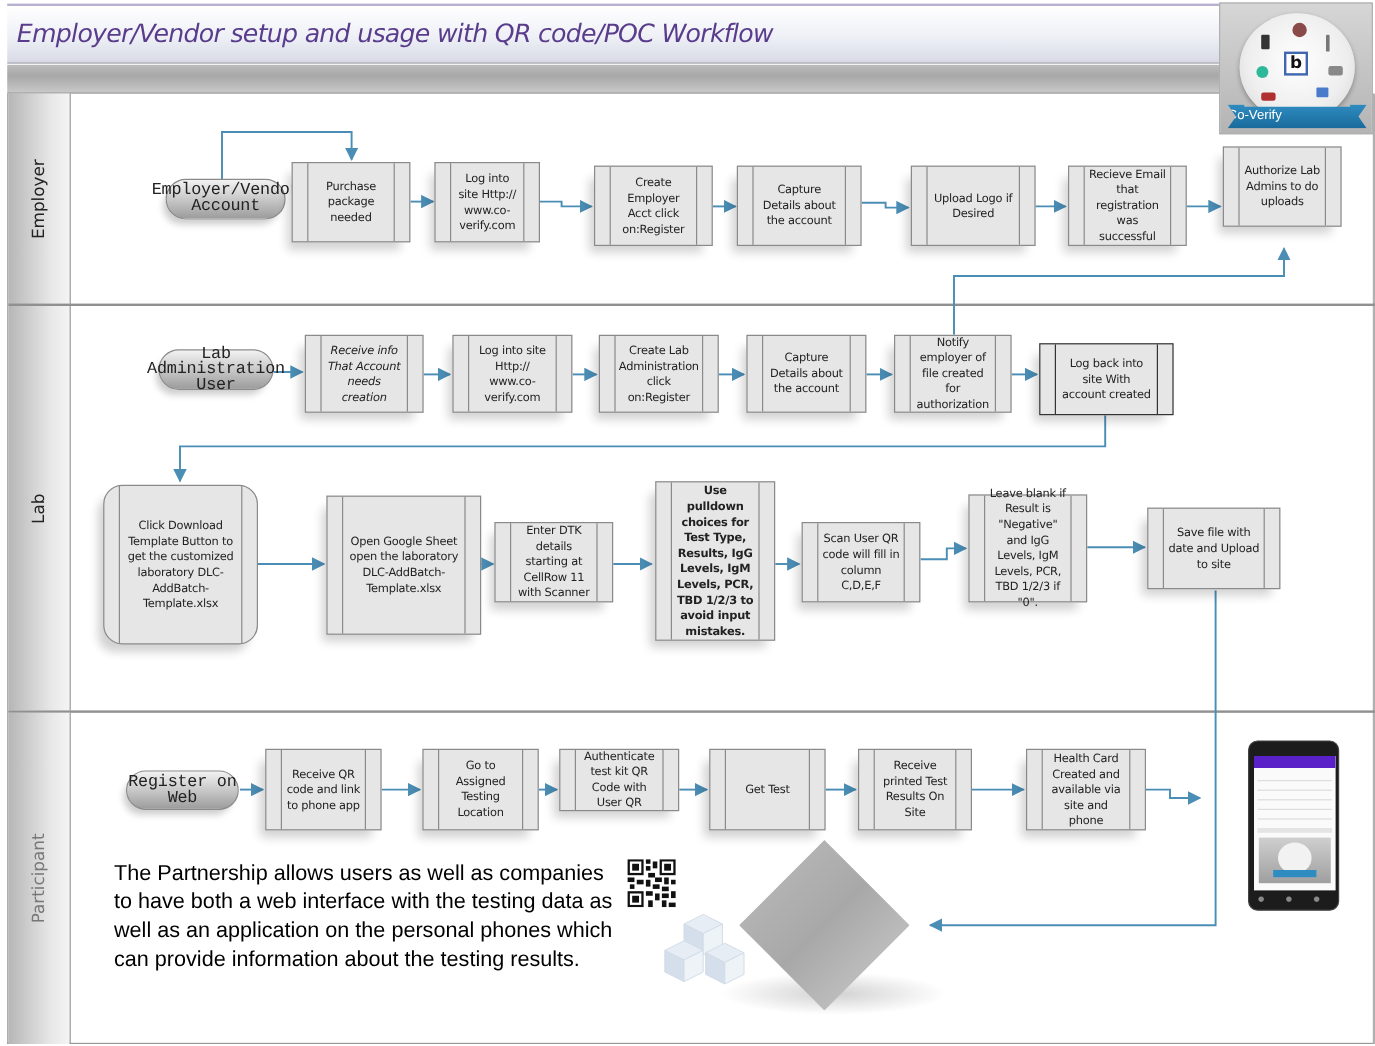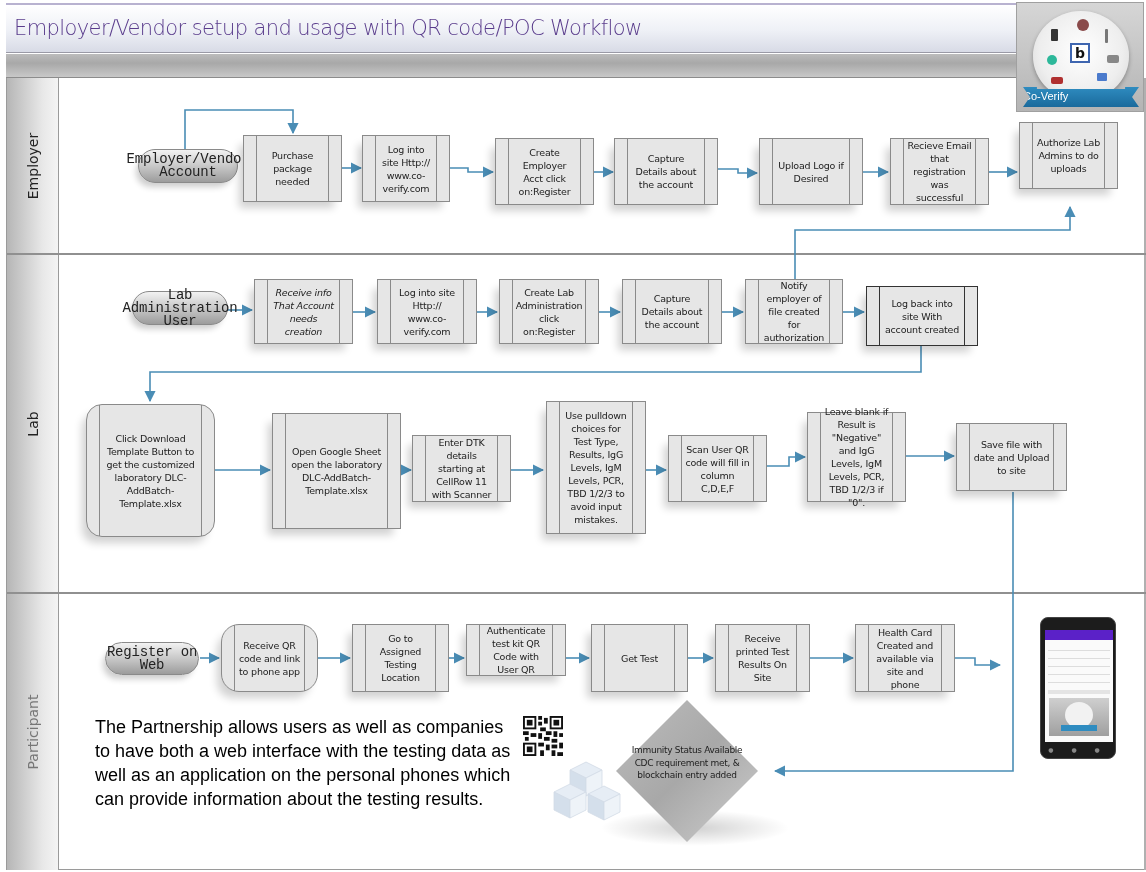--- a/index.html
+++ b/index.html
@@ -8,21 +8,21 @@
 
   .title-bar {
     position: absolute; left: 6px; top: 3px; width: 1010px; height: 50px;
     background: linear-gradient(to bottom, #ffffff 0%, #eef0f6 55%, #d8dbe6 100%);
     border-top: 2px solid #b8b2d0;
     border-bottom: 1px solid #9a9aa6;
   }
   .title-text {
     position: absolute; left: 8px; top: 11px;
     font-family: "DejaVu Sans", sans-serif; font-size: 21px; font-weight: 300;
-    color: #5a3c8c; letter-spacing: -0.6px; white-space: nowrap;
+    color: #5a3c8c; letter-spacing: -0.6px; white-space: nowrap; font-style: italic;
   }
   .sub-bar {
     position: absolute; left: 6px; top: 54px; width: 1010px; height: 24px;
     background: linear-gradient(to bottom, #bcbcbc 0%, #a8a8a8 40%, #c8c8c8 100%);
     border-bottom: 1px solid #8c8c8c;
   }
 
   .logo-box {
     position: absolute; left: 1016px; top: 2px; width: 128px; height: 110px;
     background: linear-gradient(to bottom, #d6d6d6, #b4b4b4);
@@ -267,37 +267,37 @@
 
 <div class="proc" style="left:86px;top:404px;width:129px;height:133px;border-radius:16px;">
   <span>Click Download Template Button to get the customized laboratory DLC-AddBatch-Template.xlsx</span>
 </div>
 <div class="proc" style="left:272px;top:413px;width:129px;height:116px;">
   <span>Open Google Sheet open the laboratory DLC-AddBatch-Template.xlsx</span>
 </div>
 <div class="proc" style="left:412px;top:435px;width:99px;height:67px;">
   <span>Enter DTK details starting at CellRow 11 with Scanner</span>
 </div>
-<div class="proc" style="left:546px;top:401px;width:100px;height:133px;">
+<div class="proc" style="left:546px;top:401px;width:100px;height:133px;font-weight:bold;">
   <span>Use pulldown choices for Test Type, Results, IgG Levels, IgM Levels, PCR, TBD 1/2/3 to avoid input mistakes.</span>
 </div>
 <div class="proc" style="left:668px;top:435px;width:99px;height:67px;">
   <span>Scan User QR code will fill in column C,D,E,F</span>
 </div>
 <div class="proc" style="left:807px;top:412px;width:99px;height:90px;">
   <span>Leave blank if Result is "Negative" and IgG Levels, IgM Levels, PCR, TBD 1/2/3 if "0".</span>
 </div>
 <div class="proc" style="left:956px;top:423px;width:111px;height:68px;">
   <span>Save file with date and Upload to site</span>
 </div>
 
 <div class="term" style="left:105px;top:642px;width:94px;height:33px;">
   <span>Register on Web</span>
 </div>
-<div class="proc" style="left:221px;top:624px;width:97px;height:68px;border-radius:18px;">
+<div class="proc" style="left:221px;top:624px;width:97px;height:68px;">
   <span>Receive QR code and link to phone app</span>
 </div>
 <div class="proc" style="left:352px;top:624px;width:97px;height:68px;">
   <span>Go to Assigned Testing Location</span>
 </div>
 <div class="proc" style="left:466px;top:624px;width:100px;height:52px;">
   <span>Authenticate test kit QR Code with User QR</span>
 </div>
 <div class="proc" style="left:591px;top:624px;width:97px;height:68px;">
   <span>Get Test</span>
@@ -305,21 +305,20 @@
 <div class="proc" style="left:715px;top:624px;width:95px;height:68px;">
   <span>Receive printed Test Results On Site</span>
 </div>
 <div class="proc" style="left:855px;top:624px;width:100px;height:68px;">
   <span>Health Card Created and available via site and phone</span>
 </div>
 
 <div class="diamond-shadow"></div>
 <div class="diamond-wrap">
   <div class="diamond-shape"></div>
-  <div class="diamond-text">Immunity Status Available CDC requirement met, &amp; blockchain entry added</div>
 </div>
 
 <div class="partner-text">The Partnership allows users as well as companies to have both a web interface with the testing data as well as an application on the personal phones which can provide information about the testing results.</div>
 
 <svg class="qr" viewBox="0 0 21 21">
   <rect width="21" height="21" fill="#fff"></rect>
   <g fill="#111">
     <rect x="0" y="0" width="7" height="7"></rect>
       <rect x="1" y="1" width="5" height="5" fill="#fff"></rect>
       <rect x="2" y="2" width="3" height="3"></rect>

